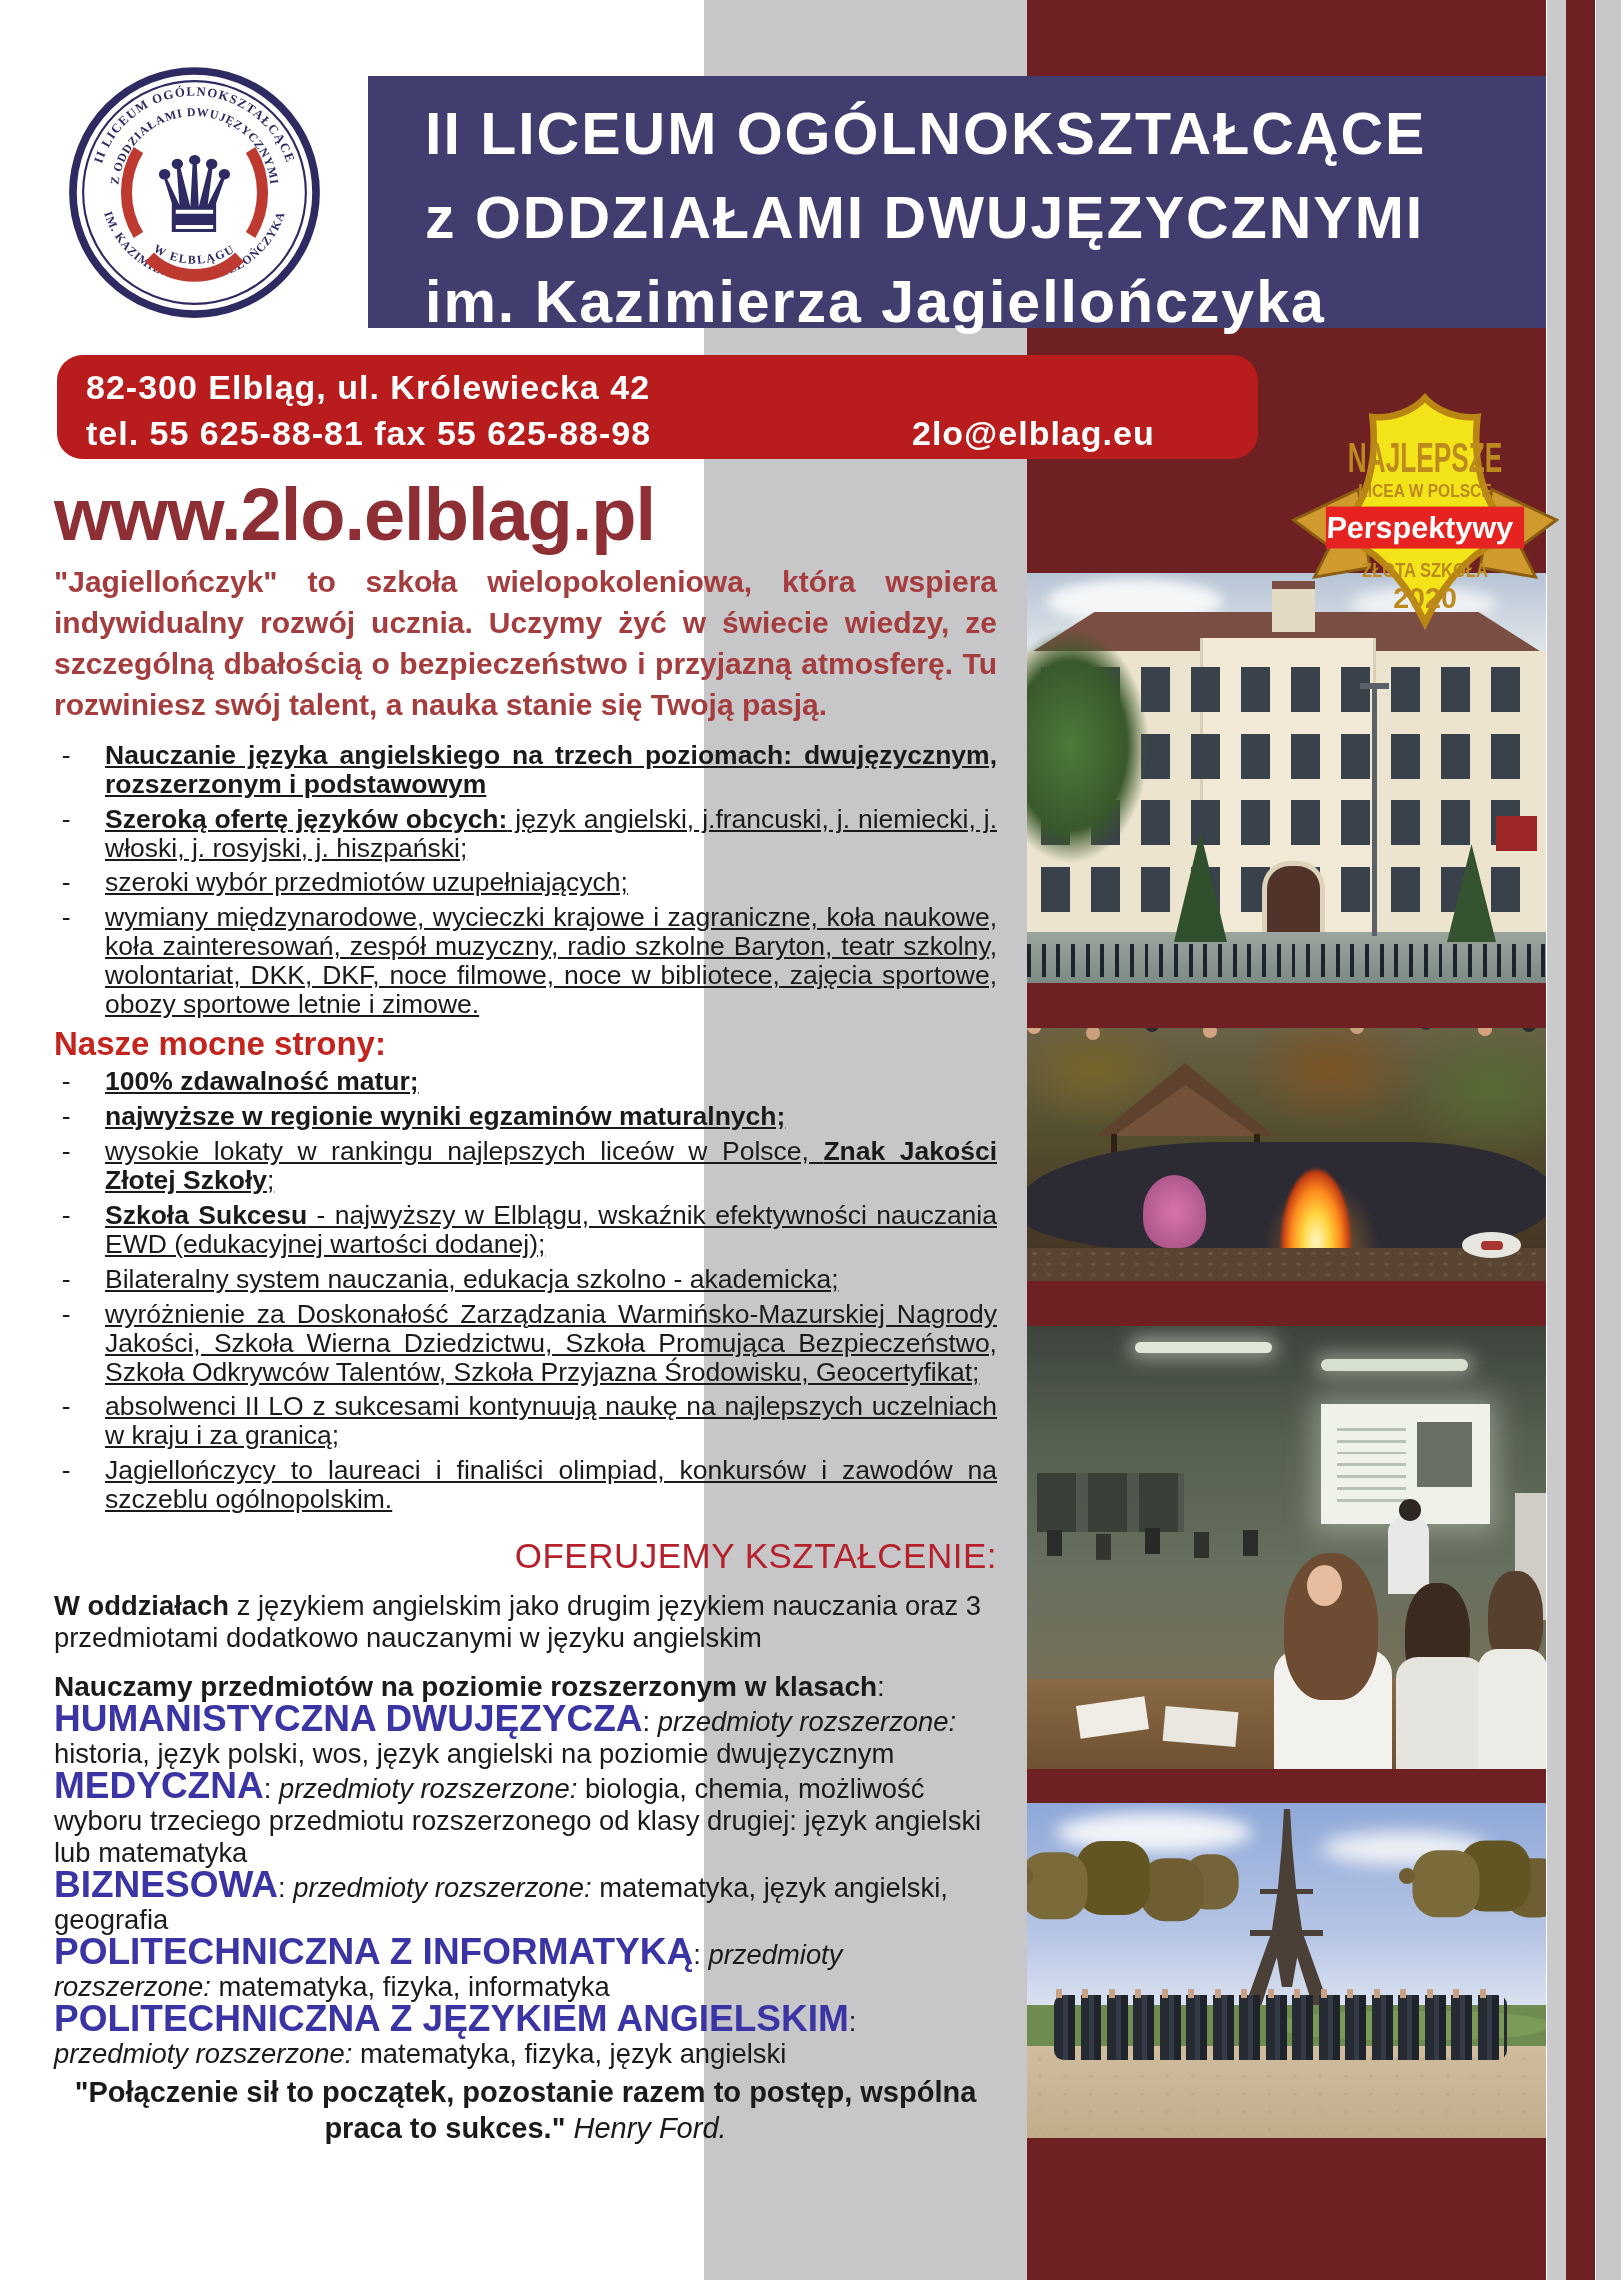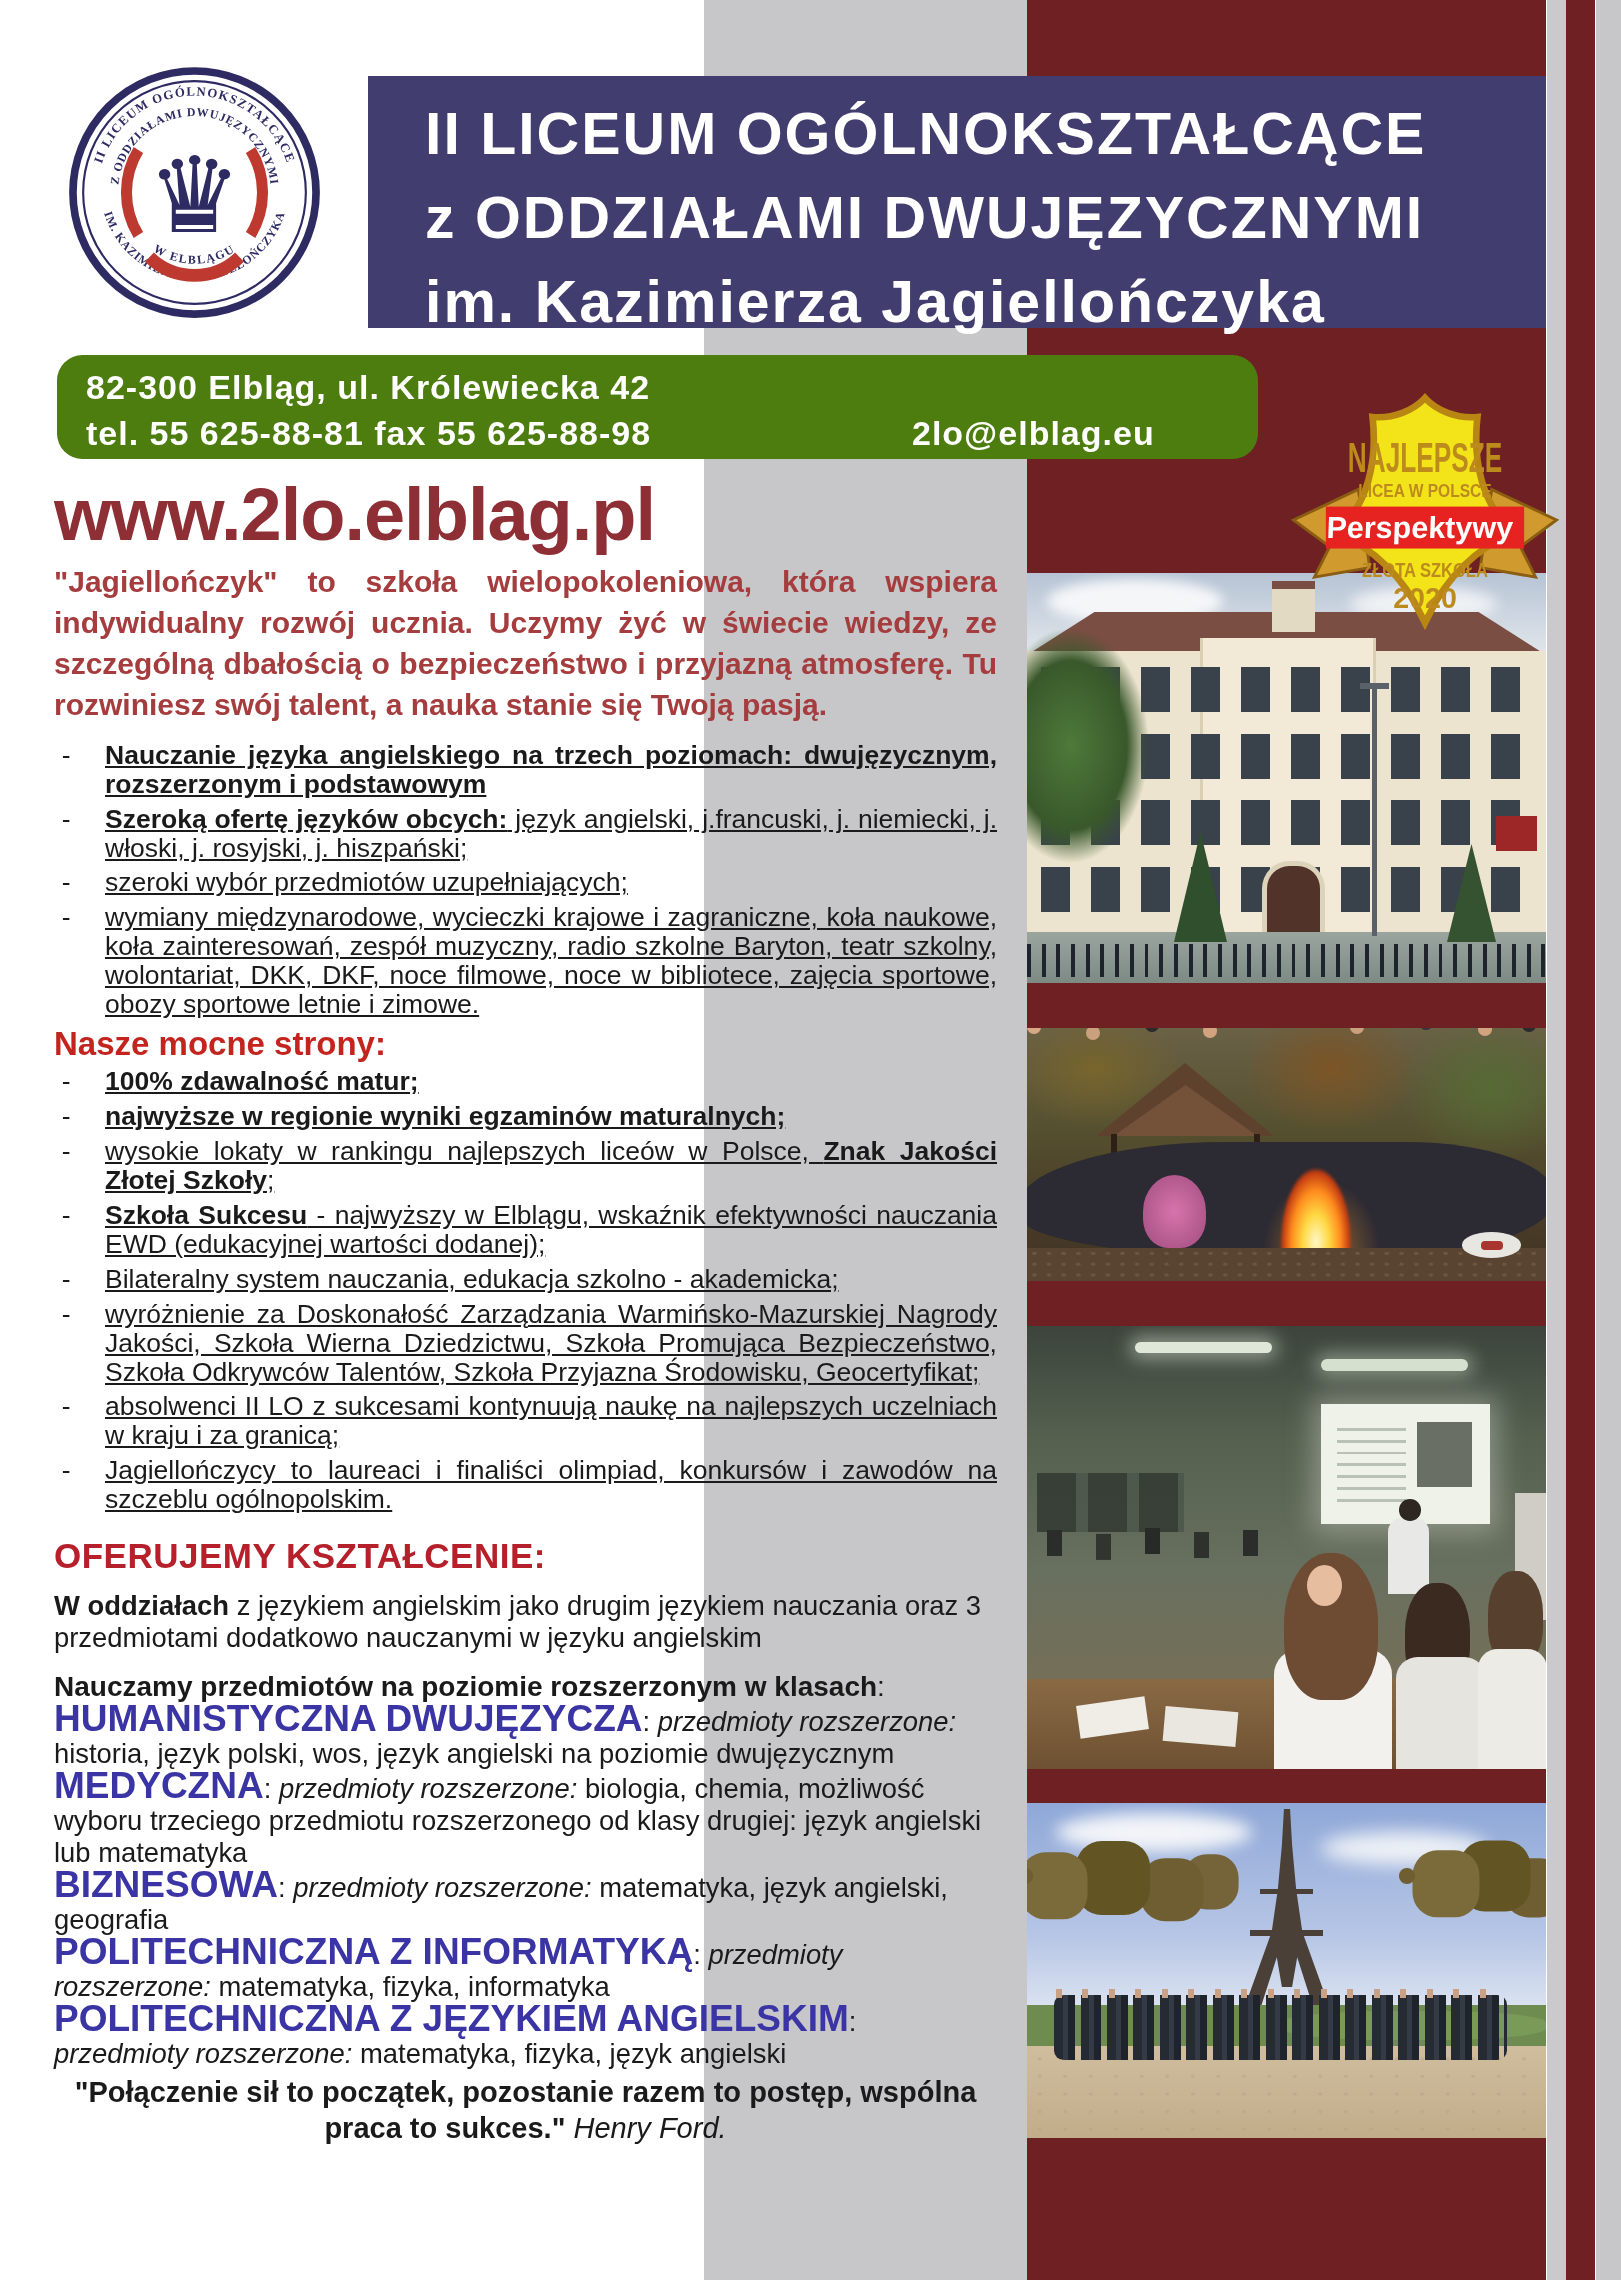--- a/index.html
+++ b/index.html
@@ -14,40 +14,40 @@
   .right-margin{position:absolute;left:1596px;top:0;width:25.5px;height:2281px;background:#C7C7C9;}
 
   
   .title-box{position:absolute;left:368px;top:76px;width:1178px;height:252px;background:#413E6F;
              color:#ffffff;padding:0;z-index:3;}
   .title-box .tl{position:absolute;left:57px;font-weight:bold;font-size:59px;letter-spacing:2px;white-space:nowrap;}
   .tl1{top:23.5px;} .tl2{top:108px;} .tl3{top:192px;}
 
   .logo{position:absolute;left:67px;top:61px;width:255px;height:263px;z-index:4;}
 
-  .addr-box{position:absolute;left:57px;top:355px;width:1201px;height:104px;background:#4d7c0f;
+  .addr-box{position:absolute;left:57px;top:355px;width:1201px;height:104px;background:#b91c1c;
             border-radius:25.5px;z-index:4;color:#fff;}
   .addr-line{position:absolute;left:29px;font-weight:bold;font-size:34px;letter-spacing:1px;white-space:nowrap;}
   .addr1{top:12.7px;} .addr2{top:59px;}
   .addr-email{position:absolute;left:855px;top:59px;font-weight:bold;font-size:34px;letter-spacing:1px;}
 
   .www{position:absolute;left:54px;top:472px;font-weight:bold;font-size:74px;color:#8D2F34;
        letter-spacing:-1px;z-index:4;white-space:nowrap;}
 
   
   .badge{position:absolute;left:1282px;top:378px;width:286px;height:261px;z-index:6;}
 
   
   .col{position:absolute;left:54px;top:561px;width:943px;z-index:5;color:#1A1A1A;}
   .intro{font-weight:bold;font-size:30px;line-height:41px;color:#A53C3E;text-align:justify;margin:0 0 15.7px 0;}
   .rhead{font-weight:bold;font-size:33px;color:#C3251E;margin:5.9px 0 3.9px 0;}
   ul.dash{list-style:none;margin:2px 0 0 0;padding:0;font-size:26.5px;line-height:29px;text-align:justify;text-decoration:underline;}
   ul.dash li{position:relative;padding-left:51px;margin:0 0 5.9px 0;}
   ul.dash li::before{content:"-";position:absolute;left:7.8px;top:0;}
-  .caps-head{font-weight:bold;font-size:35px;color:#B5202A;margin:21.6px 0 13.7px 0;letter-spacing:0.5px;}
+  .caps-head{font-weight:normal;font-size:35px;color:#B5202A;margin:21.6px 0 13.7px 0;letter-spacing:0.5px;text-align:right;}
   .para{font-size:27.4px;line-height:32px;margin:0 0 17.6px 0;text-align:left;}
   .classes-intro{font-weight:bold;font-size:28px;line-height:32px;margin:13.7px 0 0 0;}
   .classes-intro .nb{font-weight:normal;}
   .classline{font-size:27.4px;line-height:32px;margin:0;}
   .cname{font-weight:bold;font-size:37px;color:#3A34A4;}
   .cital{font-style:italic;}
   .cta{font-weight:bold;font-size:31px;text-align:center;margin:25.5px 0 2px 0;}
   .cta .blue{color:#31309B;} .cta .red{color:#E8191D;}
   .quote{font-weight:bold;font-size:29px;line-height:36px;text-align:center;margin:3.9px 0 0 0;}
   .quote .auth{font-weight:normal;font-style:italic;}

